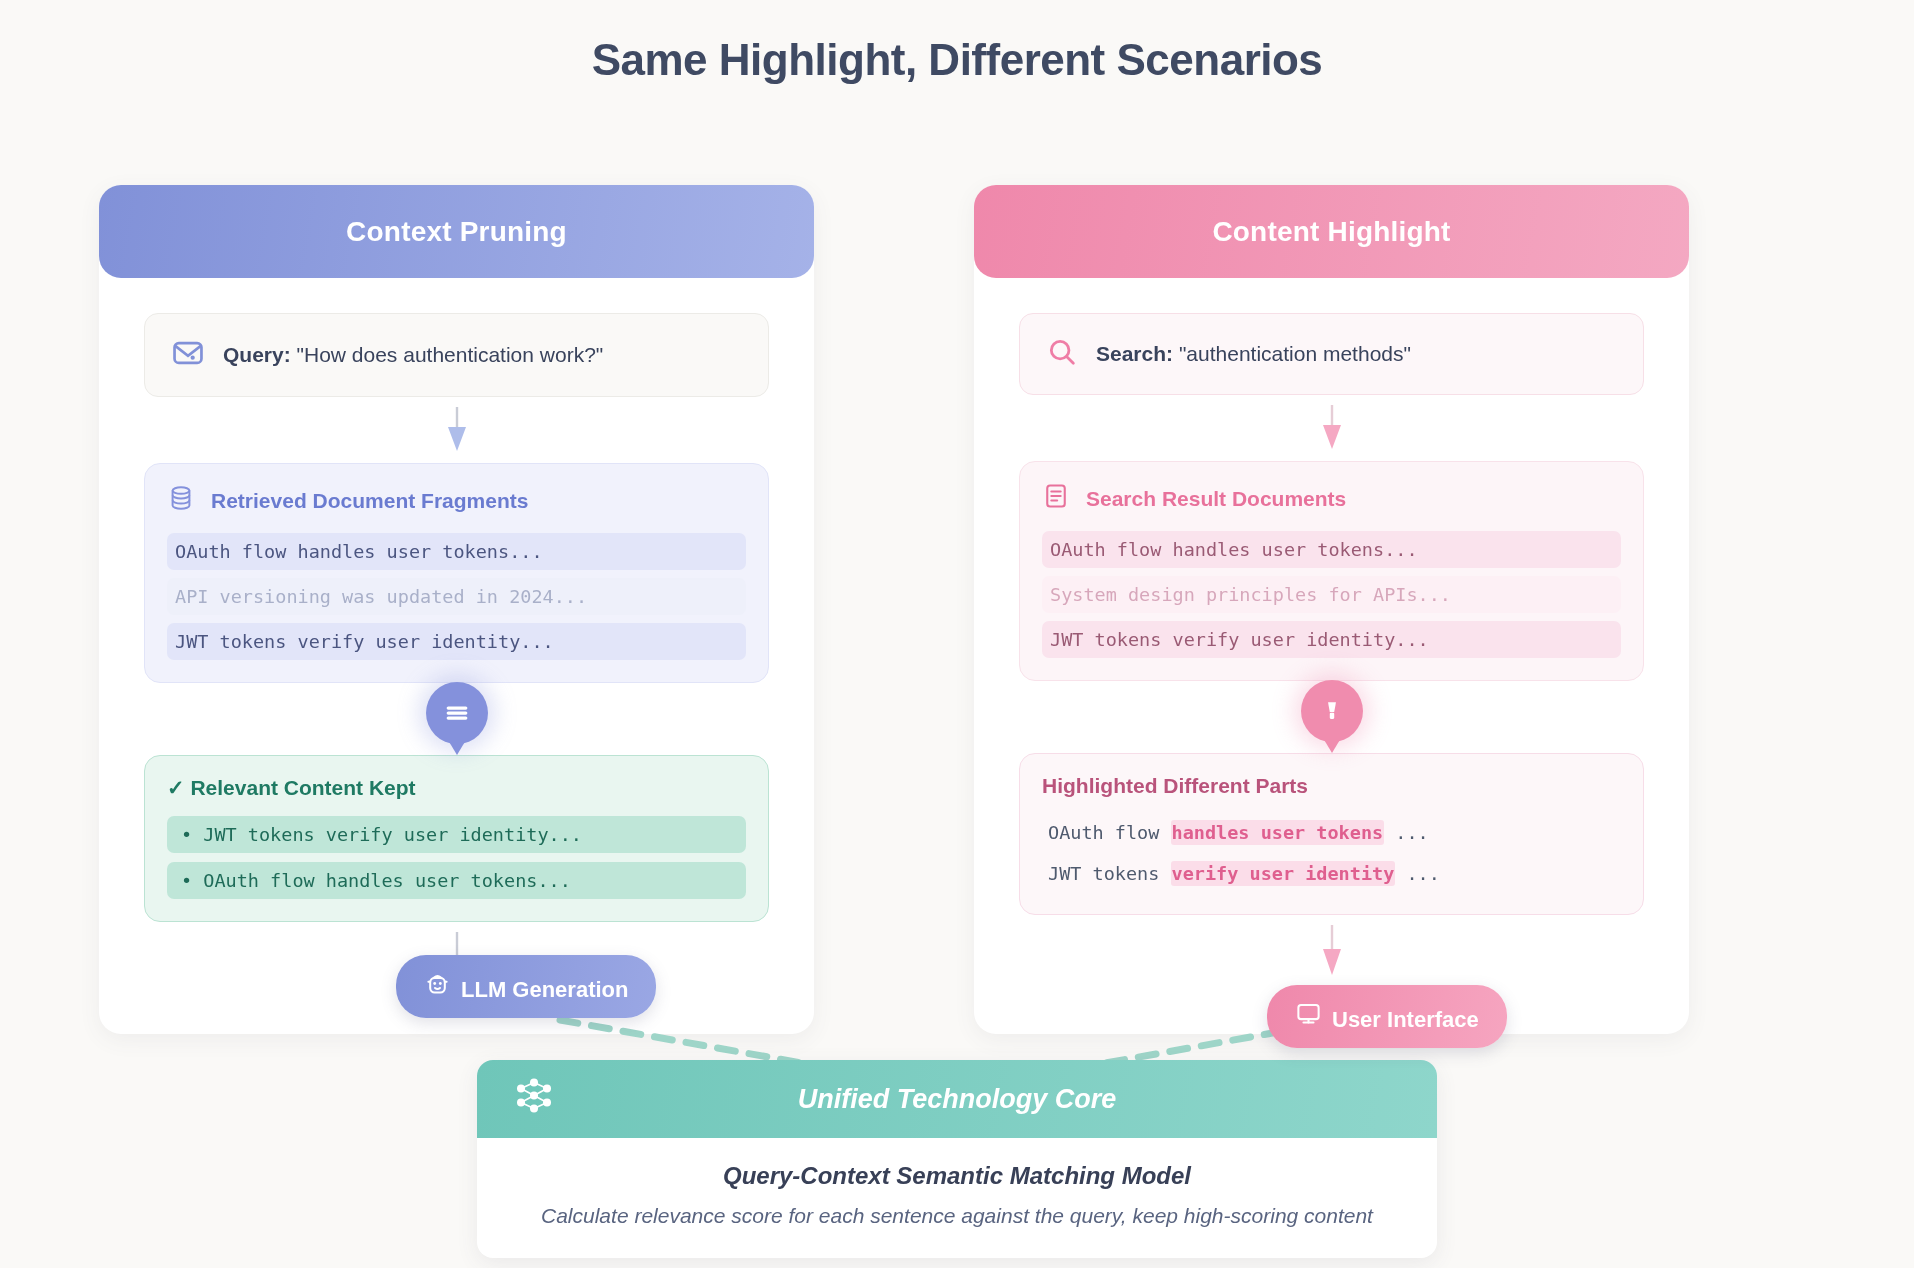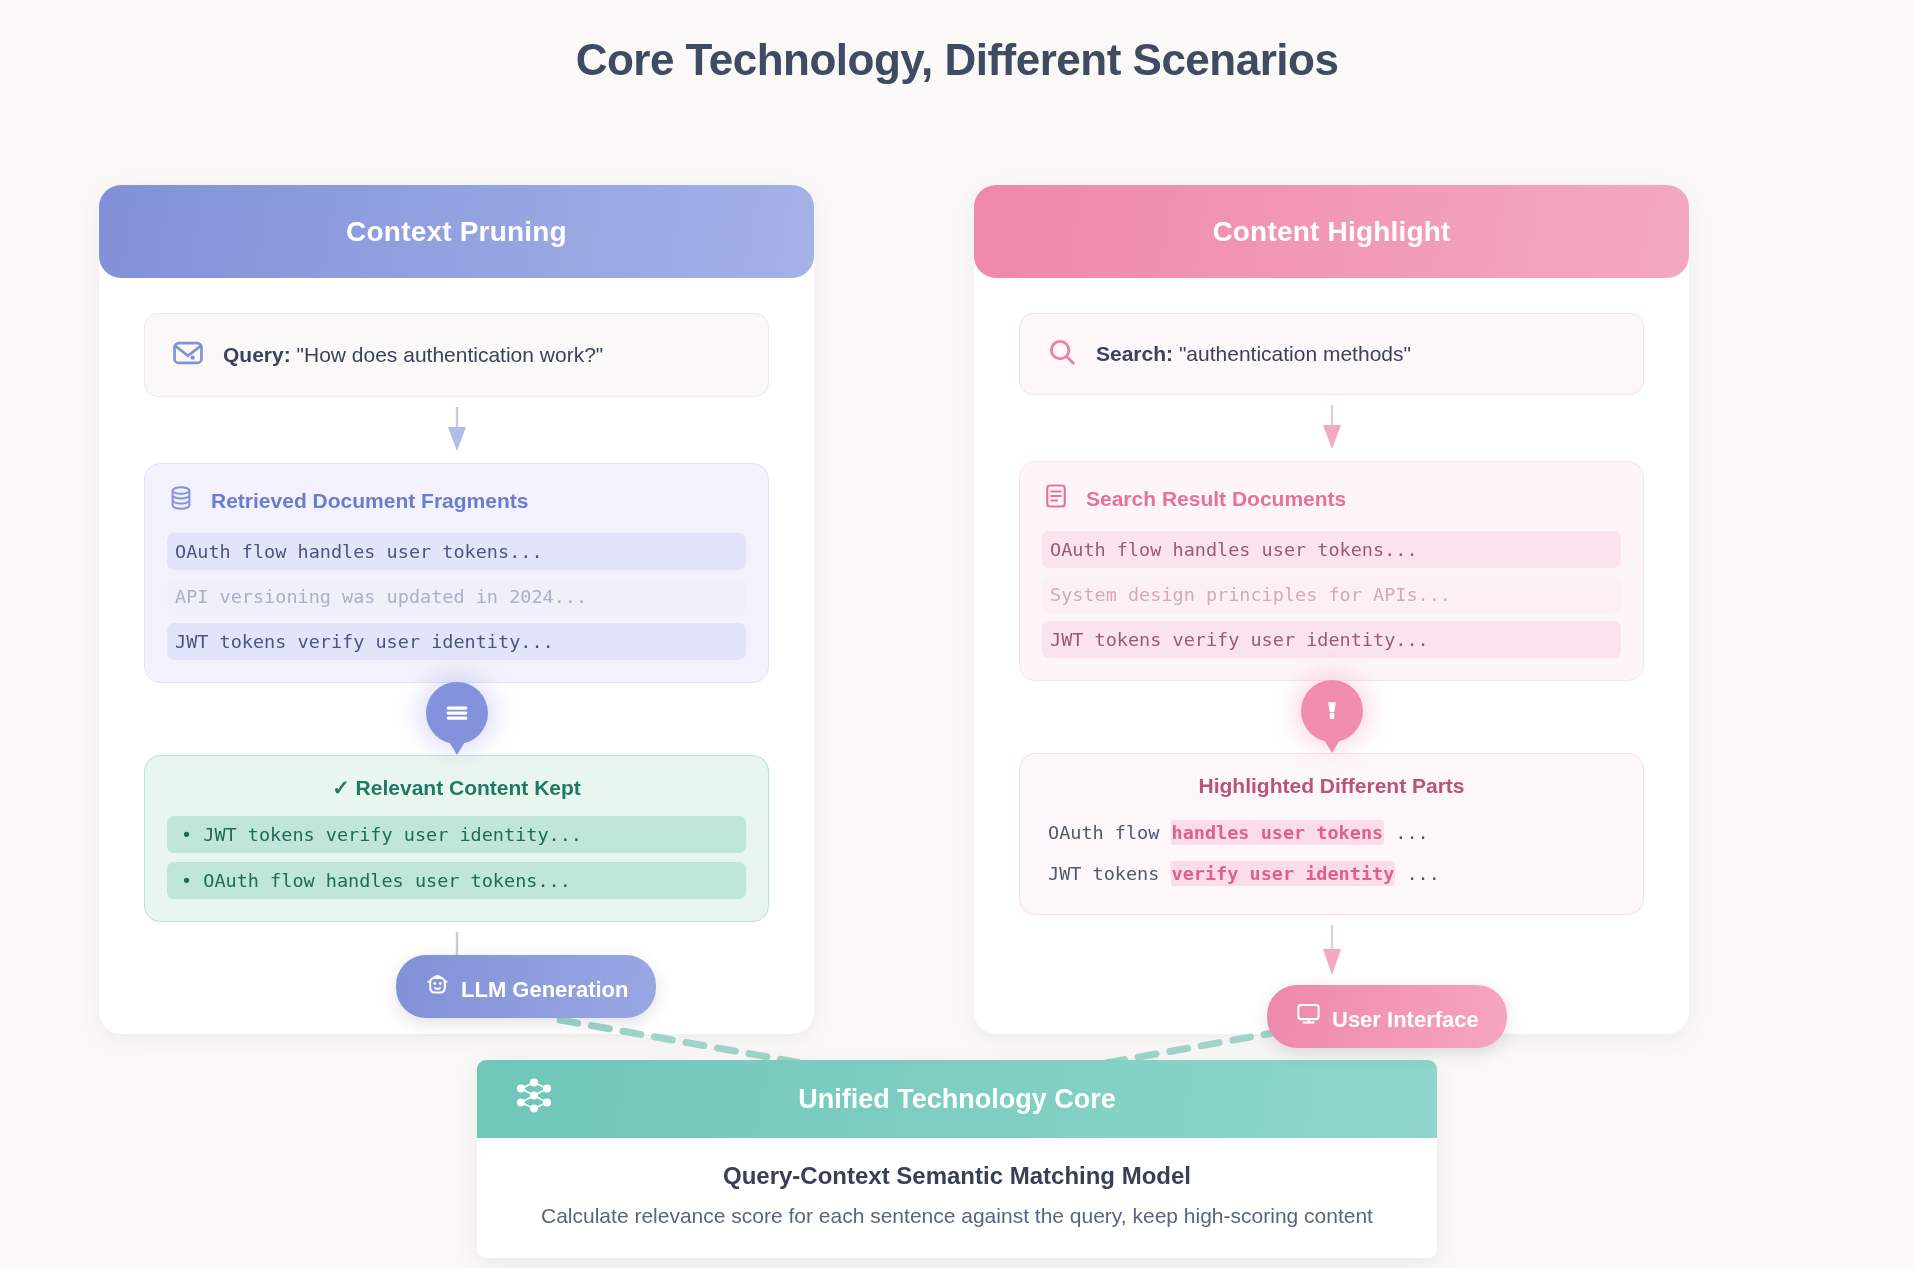--- a/index.html
+++ b/index.html
@@ -143,21 +143,20 @@
 
   
   .result {
     border-radius: 16px;
     padding: 20px 22px 22px 22px;
   }
   .result.green { background: #e9f6f0; border: 1.5px solid #bbe3d3; }
   .result.pinkr { background: #fdf7f9; border: 1.5px solid #f7dde8; }
 
   .result-title {
-    text-align: center;
     font-size: 21px;
     font-weight: bold;
     margin-bottom: 16px;
   }
   .result-title.green { color: #1f7a63; }
   .result-title.pinkr { color: #b9537b; }
 
   .kept {
     font-family: "DejaVu Sans Mono", monospace;
     font-size: 18.5px;
@@ -204,24 +203,25 @@
   .pill.blue { background: linear-gradient(100deg,#8191d8,#9aa7e4); left: 396px; top: 955px; }
   .pill.pink { background: linear-gradient(100deg,#ef88ab,#f6a5c0); left: 1267px; top: 985px; }
 
   
   .core {
     position: absolute;
     left: 477px;
     top: 1060px;
     width: 960px;
     background: #ffffff;
-    border-radius: 9px;
+    border-radius: 16px;
     box-shadow: 0 6px 22px rgba(80,80,100,0.09);
     overflow: hidden;
     z-index: 5;
+    font-style: italic;
   }
   .core-header {
     height: 78px;
     background: linear-gradient(100deg,#6fc6b9 0%, #8ed6cb 100%);
     display: flex;
     align-items: center;
     justify-content: center;
     position: relative;
     color: #fff;
     font-size: 27px;
@@ -242,21 +242,21 @@
     position: absolute;
     left: 0; top: 0;
     width: 1914px; height: 1268px;
     pointer-events: none;
     z-index: 1;
   }
 </style>
 </head>
 <body>
 
-<h1 class="page-title">Core Technology, Different Scenarios</h1>
+<h1 class="page-title">Same Highlight, Different Scenarios</h1>
 
 <svg class="connectors">
   <path d="M 560 1020 L 1010 1100" stroke="#9ed5c8" stroke-width="7" stroke-dasharray="18 14" fill="none" stroke-linecap="round"></path>
   <path d="M 1345 1020 L 900 1100" stroke="#9ed5c8" stroke-width="7" stroke-dasharray="18 14" fill="none" stroke-linecap="round"></path>
 </svg>
 
 <div class="columns">
 
   <div class="panel">
     <div class="panel-header blue">Context Pruning</div>

